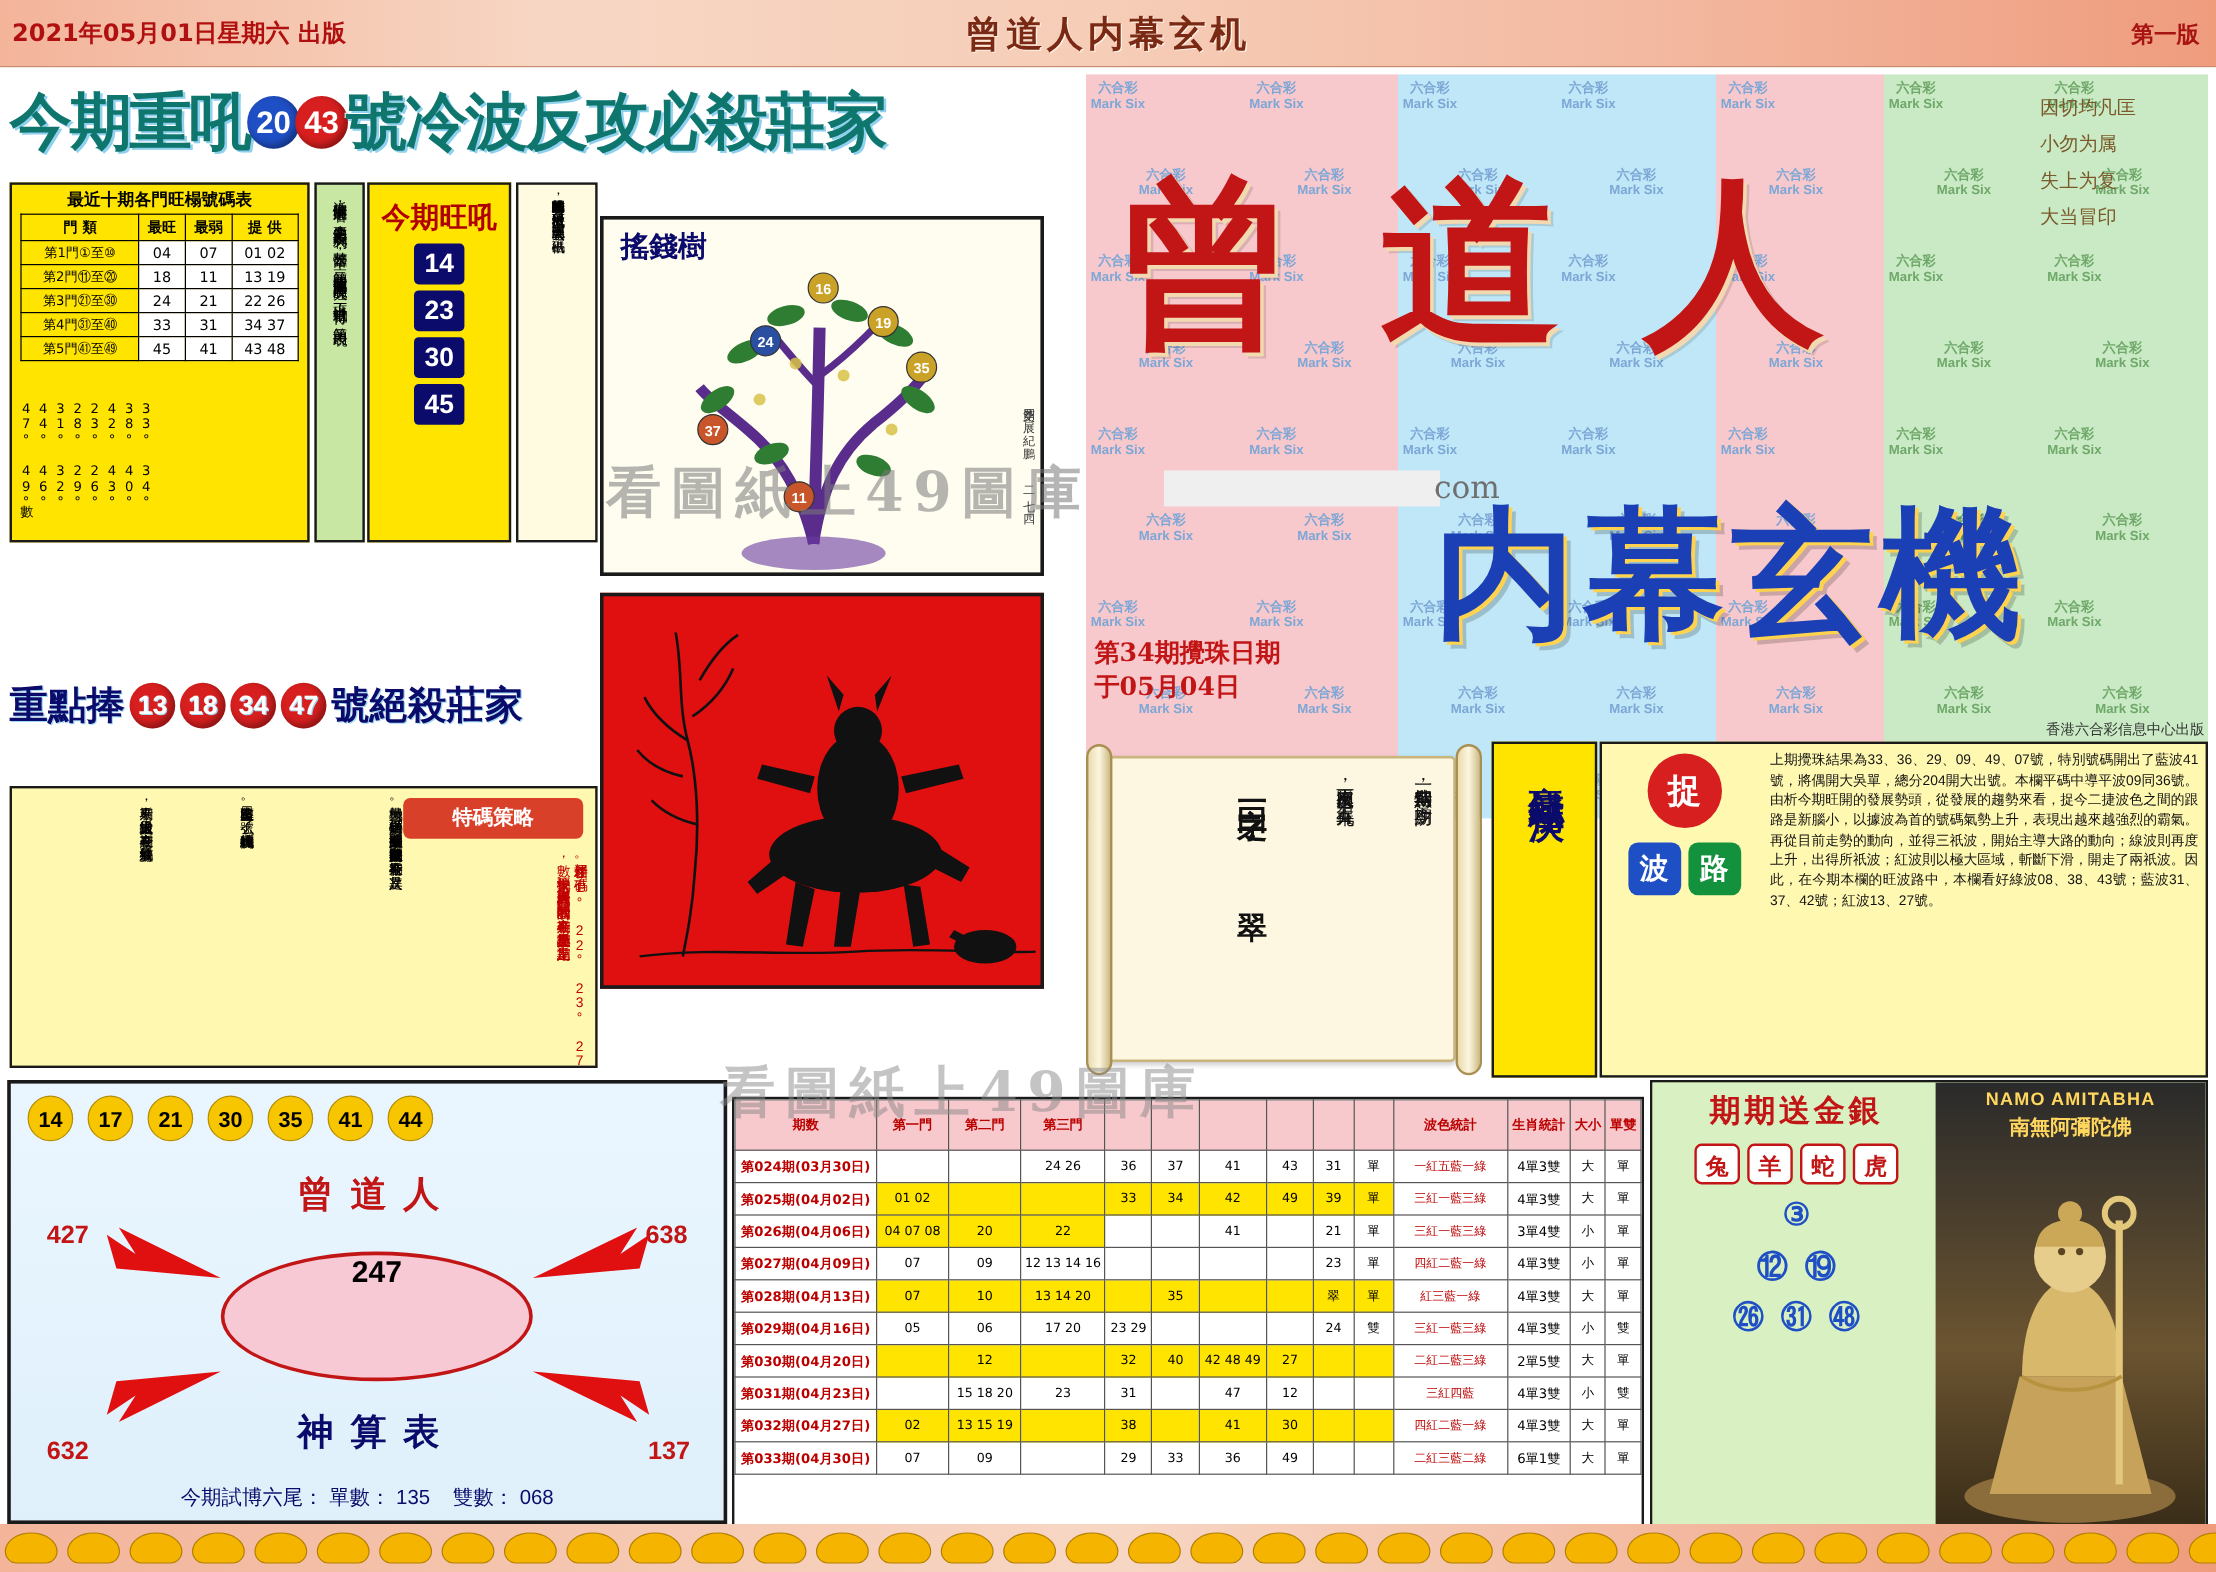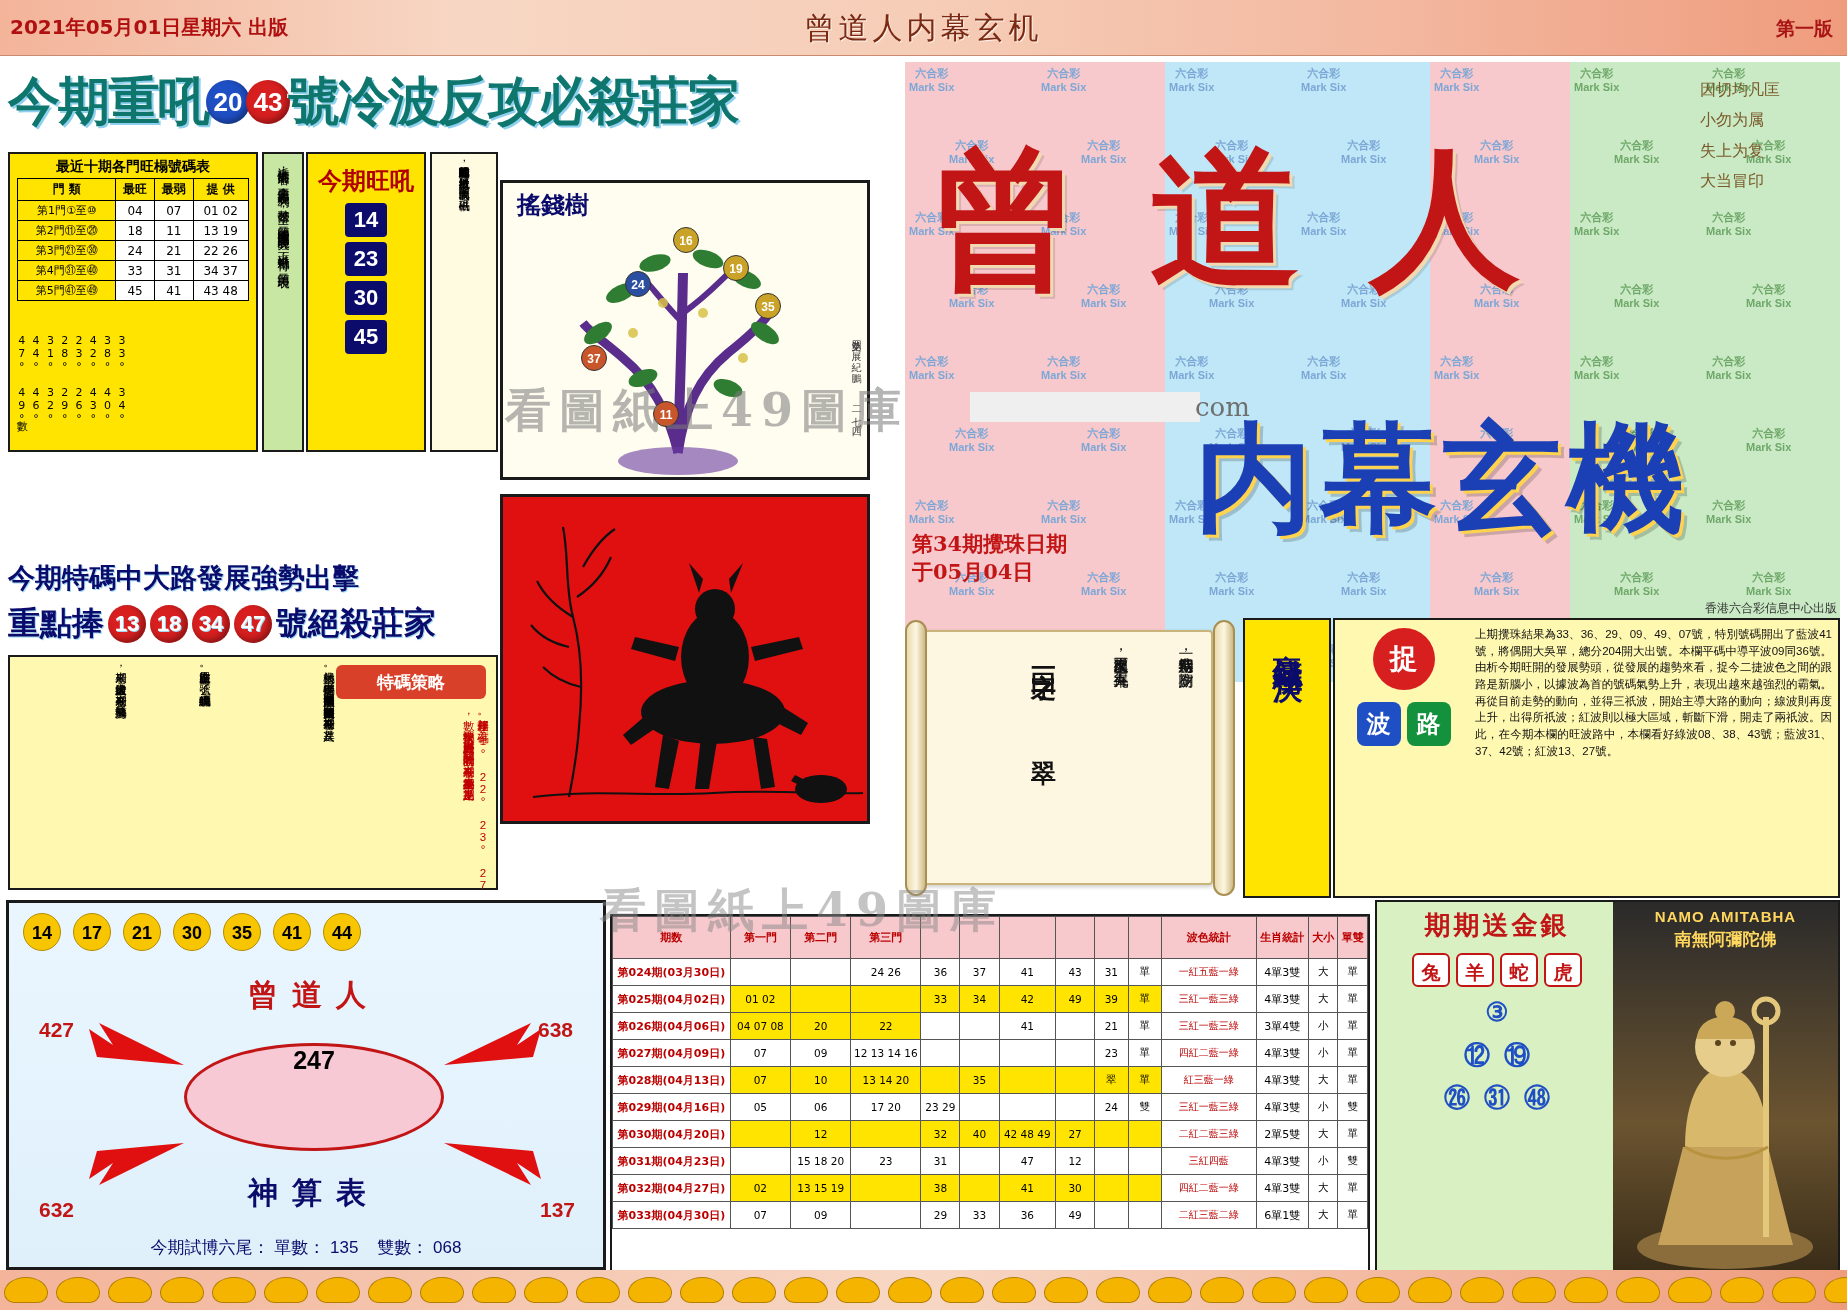--- a/index.html
+++ b/index.html
@@ -19,21 +19,21 @@
     background:linear-gradient(to right,#f3b49a 0%, #f7d7c4 25%, #f6cdb7 50%, #f3b8a0 75%, #ef9c7d 100%);
     border-bottom:1px solid #c98b70;
   }
   .topbar .date {
     position:absolute; left:10px; top:14px;
     color:#b01010; font-weight:bold; font-size:20px;
     font-family:"DejaVu Sans", sans-serif;
   }
   .topbar .maintitle {
     position:absolute; left:50%; transform:translateX(-50%); top:8px;
-    color:#7a2a14; font-weight:normal; font-size:30px;
+    color:#7a2a14; font-weight:bold; font-size:30px;
     letter-spacing:4px;
     font-family:"DejaVu Serif", serif;
     text-shadow:1px 1px 0 #fff2e6;
   }
   .topbar .edition {
     position:absolute; right:14px; top:16px;
     color:#a81414; font-weight:bold; font-size:19px;
   }
 
   
@@ -528,21 +528,20 @@
         <ellipse cx="318" cy="292" rx="26" ry="14"></ellipse>
         <path d="M300 290 l-12 -6 l4 -6 l12 6 Z"></path>
       </g>
       <g stroke="#111" stroke-width="2" fill="none">
         <path d="M30 300 C90 292 150 300 210 296 C270 292 320 298 360 296"></path>
       </g>
     </svg>
   </div>
 
   <div class="box" id="panel-special">
-    <div class="sp-line1">今期特碼中大路發展強勢出擊</div>
     <div class="sp-line2">
       <span>重點捧</span>
       <span class="sp-ball">13</span>
       <span class="sp-ball">18</span>
       <span class="sp-ball">34</span>
       <span class="sp-ball">47</span>
       <span>號絕殺莊家</span>
     </div>
   </div>
 

